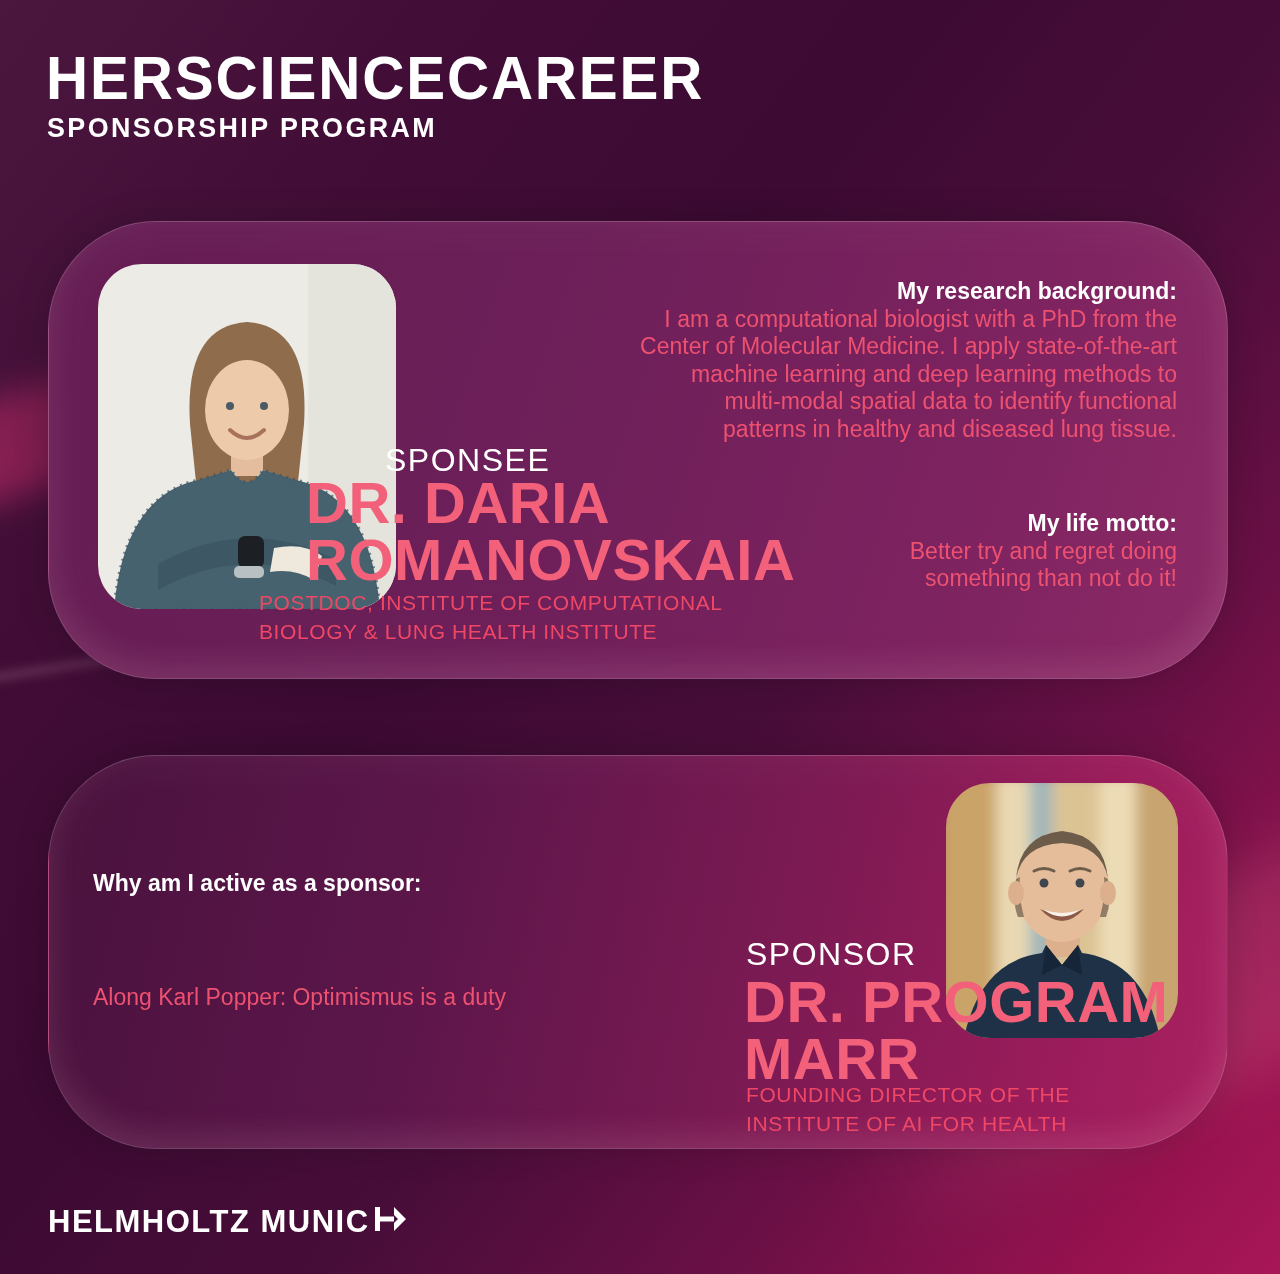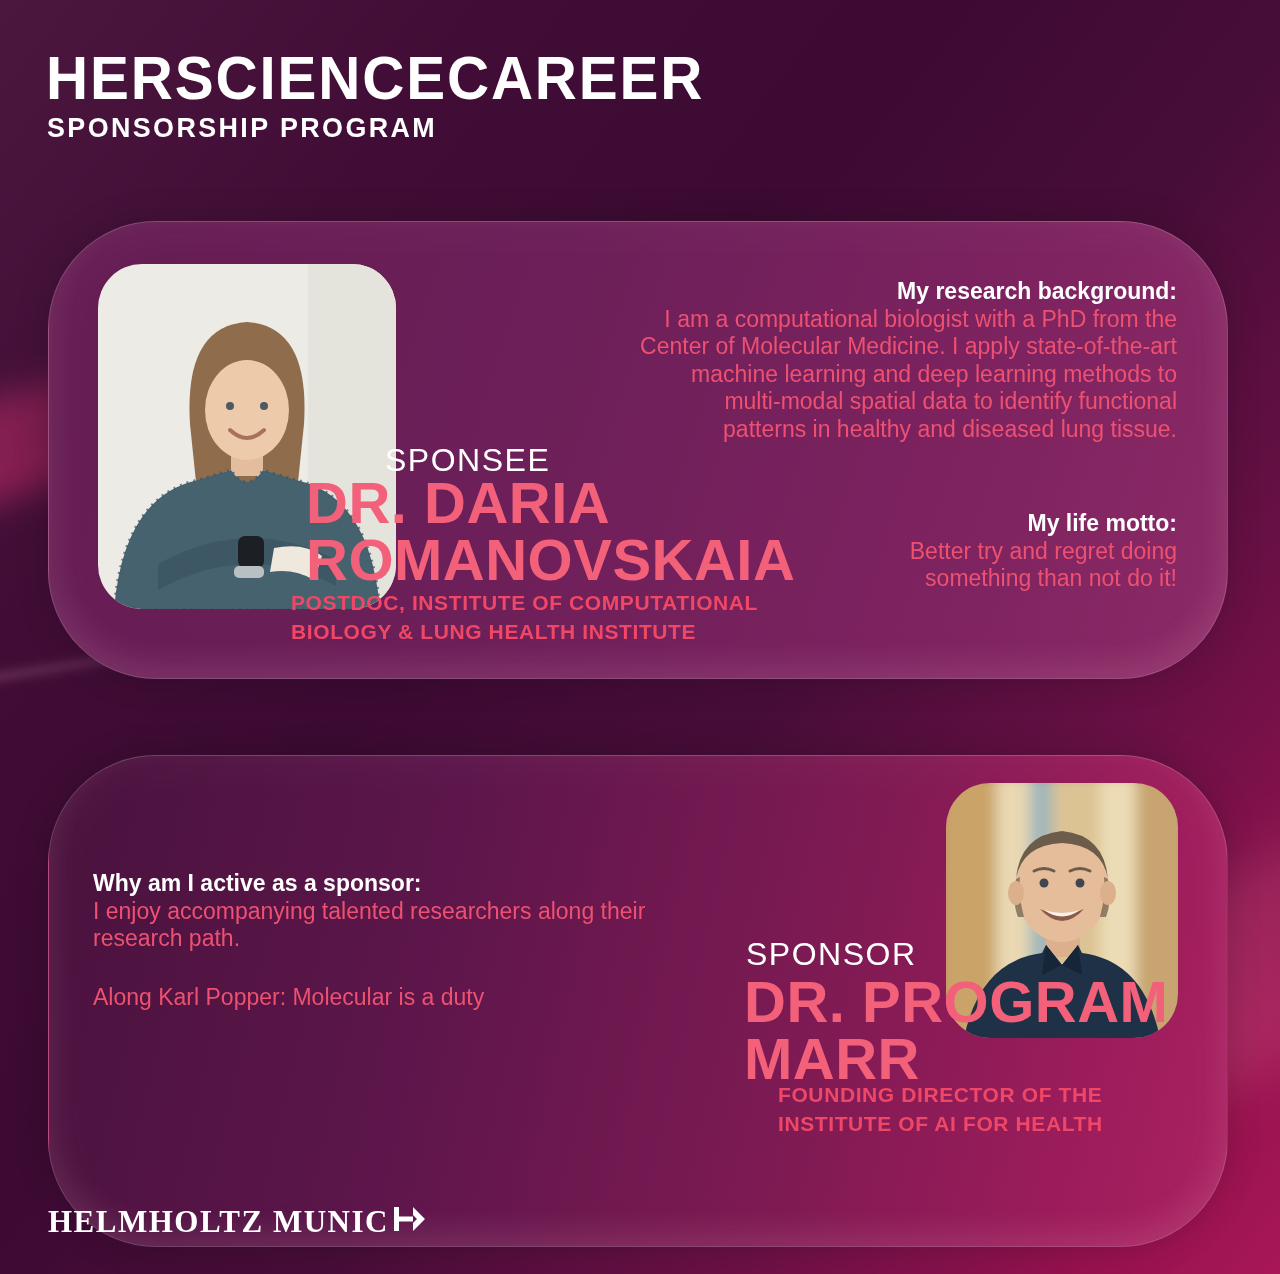--- a/index.html
+++ b/index.html
@@ -39,55 +39,55 @@
   .card{
     position:absolute;left:48px;width:1180px;border-radius:108px;
     border:1px solid rgba(255,255,255,.20);
     box-shadow:inset 0 0 60px rgba(255,255,255,.05), inset 0 -14px 30px rgba(255,180,210,.10), 0 0 34px rgba(0,0,0,.18);
   }
   .card-top{
     top:221px;height:458px;
     background:linear-gradient(108deg,#651d53 0%,#6c1f58 40%,#7b225f 72%,#8c2a66 100%);
   }
   .card-bottom{
-    top:755px;height:492px;
+    top:755px;height:394px;
     background:linear-gradient(103deg,#49123d 0%,#5c164a 32%,#7c1a53 62%,#9c1c5b 86%,#aa2261 100%);
   }
 
   
   .photo{position:absolute;overflow:hidden;border-radius:44px;z-index:1;}
   .photo svg{display:block;width:100%;height:100%;}
   .photo-daria{left:49px;top:42px;width:298px;height:345px;}
   .photo-carsten{left:897px;top:27px;width:232px;height:255px;}
 
   
   .role{position:absolute;z-index:3;color:#ffffff;font-weight:normal;font-size:32px;letter-spacing:1.5px;white-space:nowrap;}
   .bigname{position:absolute;z-index:3;color:#f2607a;font-weight:bold;font-size:58px;line-height:57px;letter-spacing:.5px;white-space:pre-line;}
-  .smallcaps{position:absolute;z-index:3;color:#ef4765;font-weight:bold;font-size:21px;line-height:29px;letter-spacing:.6px;white-space:pre-line;margin-left:32px;}
+  .smallcaps{position:absolute;z-index:3;color:#ef4765;font-weight:normal;font-size:21px;line-height:29px;letter-spacing:.6px;white-space:pre-line;}
   .qa{position:absolute;z-index:3;font-size:23px;line-height:27.5px;}
   .qa .qh{color:#ffffff;font-weight:bold;}
   .qa .qt{color:#ee5170;white-space:pre-line;}
   .qa-right{text-align:right;}
 
   .role-sponsee{left:336px;top:220px;}
   .name-sponsee{left:257px;top:252px;}
   .title-sponsee{left:210px;top:366px;}
   .research-block{right:50px;top:56px;width:640px;}
   .motto-block-1{right:50px;top:288px;width:520px;}
 
   .why-block{left:44px;top:114px;width:660px;}
   .motto-block-2{left:44px;top:228px;width:660px;}
   .role-sponsor{left:697px;top:180px;}
   .name-sponsor{left:695px;top:217px;}
   .title-sponsor{left:697px;top:324px;}
 
   
   .footer-logo{
     position:absolute;left:48px;top:1204px;display:flex;align-items:flex-end;
-    color:#ffffff;font-weight:bold;font-size:31px;letter-spacing:1.5px;white-space:nowrap;font-family:Liberation Serif, serif;
+    color:#ffffff;font-weight:bold;font-size:31px;letter-spacing:1.5px;white-space:nowrap;
   }
   .footer-logo .arrow{margin-left:4px;display:inline-block;}
 </style>
 </head>
 <body>
 
 <div class="canvas">
 
   <div class="streak streak-a"></div>
   <div class="streak streak-b"></div>
@@ -148,26 +148,24 @@
 machine learning and deep learning methods to
 multi-modal spatial data to identify functional
 patterns in healthy and diseased lung tissue.</div>
     </div>
   </section>
 
   <section class="card card-bottom">
 
     <div class="qa why-block">
       <div class="qh">Why am I active as a sponsor:</div>
-      <div class="qt">I enjoy accompanying talented researchers along their
-research path.</div>
     </div>
 
     <div class="qa motto-block-2">
-      <div class="qt">Along Karl Popper: Molecular is a duty</div>
+      <div class="qt">Along Karl Popper: Optimismus is a duty</div>
     </div>
 
     <div class="photo photo-carsten">
       <svg viewBox="0 0 232 255" preserveAspectRatio="none">
         <defs>
           <filter id="blurbg" x="-20%" y="-20%" width="140%" height="140%">
             <feGaussianBlur stdDeviation="7"></feGaussianBlur>
           </filter>
         </defs>
         <g filter="url(#blurbg)">

